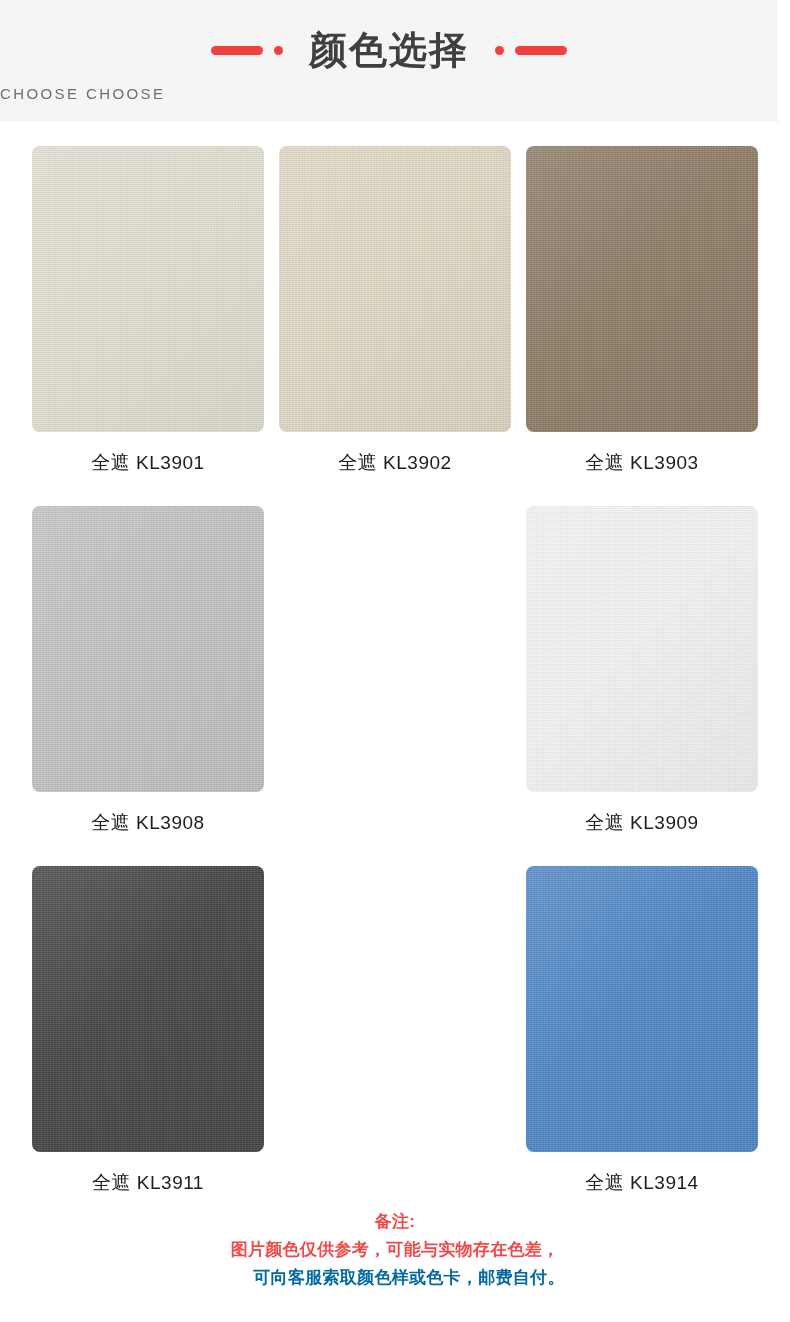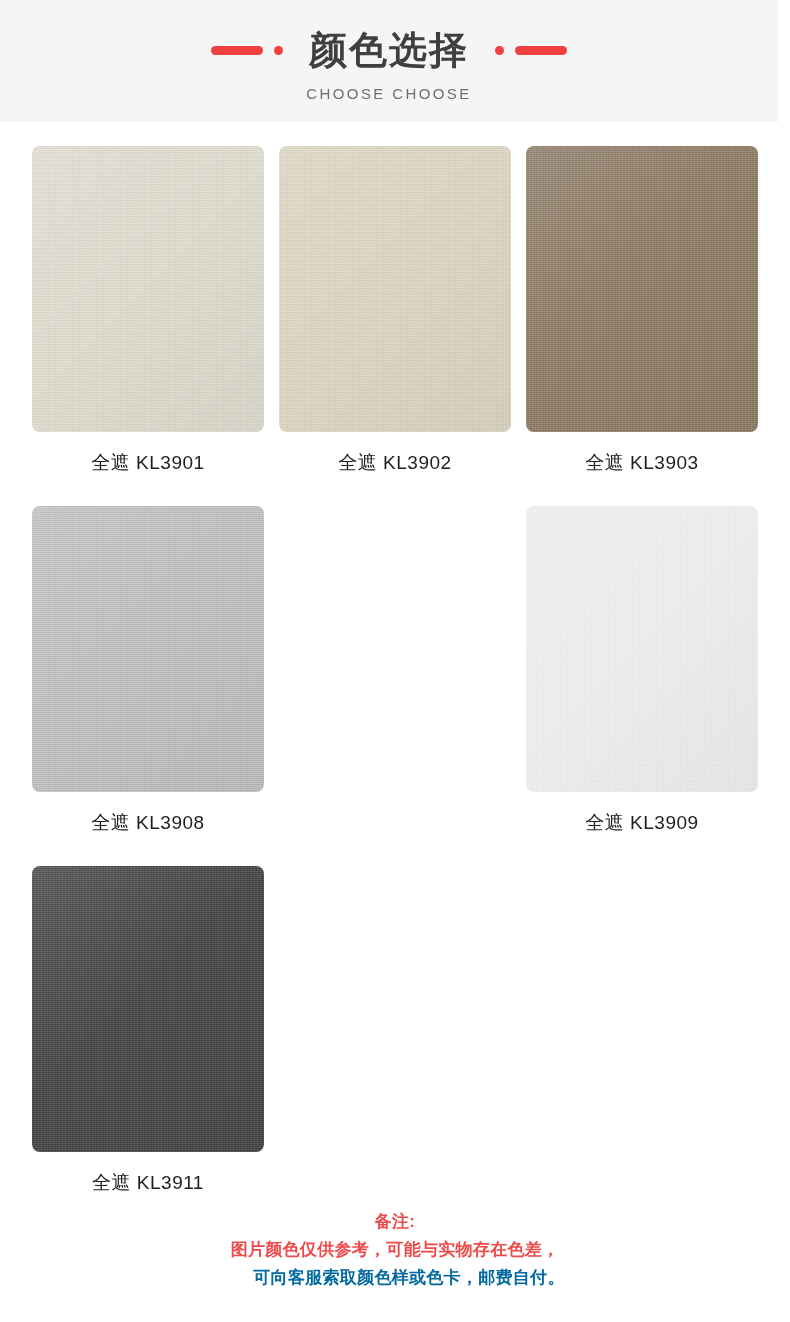--- a/index.html
+++ b/index.html
@@ -13,21 +13,20 @@
   }
   .page { position:relative; width:790px; height:1322px; background:#ffffff; }
 
   
   .header {
     width:778px;
     height:122px;
     background:#f5f5f5;
     display:flex;
     flex-direction:column;
-    align-items:center;
     justify-content:flex-start;
     padding-top:26px;
   }
   .title-row {
     display:flex;
     align-items:center;
     justify-content:center;
     gap:0;
     height:48px;
   }
@@ -177,20 +176,24 @@
         <div class="swatch" style="background: rgb(241, 243, 245);"></div>
         <div class="caption">全遮 KL3909</div>
       </div>
     </div>
 
     <div class="row">
       <div class="cell">
         <div class="swatch" style="background: rgb(70, 68, 67);"></div>
         <div class="caption">全遮 KL3911</div>
       </div>
+      <div class="cell">
+        <div class="swatch" style="background: rgb(80, 135, 198);"></div>
+        <div class="caption">全遮 KL3914</div>
+      </div>
     </div>
 
   </div>
 
   <div class="footer">
     <div class="note-line note-title" style="color: rgb(239, 74, 74);">备注:</div>
     <div class="note-line" style="color: rgb(239, 74, 74);">图片颜色仅供参考，可能与实物存在色差，</div>
     <div class="note-line" style="color: #0369a1; margin-left: 28px;">可向客服索取颜色样或色卡，邮费自付。</div>
   </div>
 

